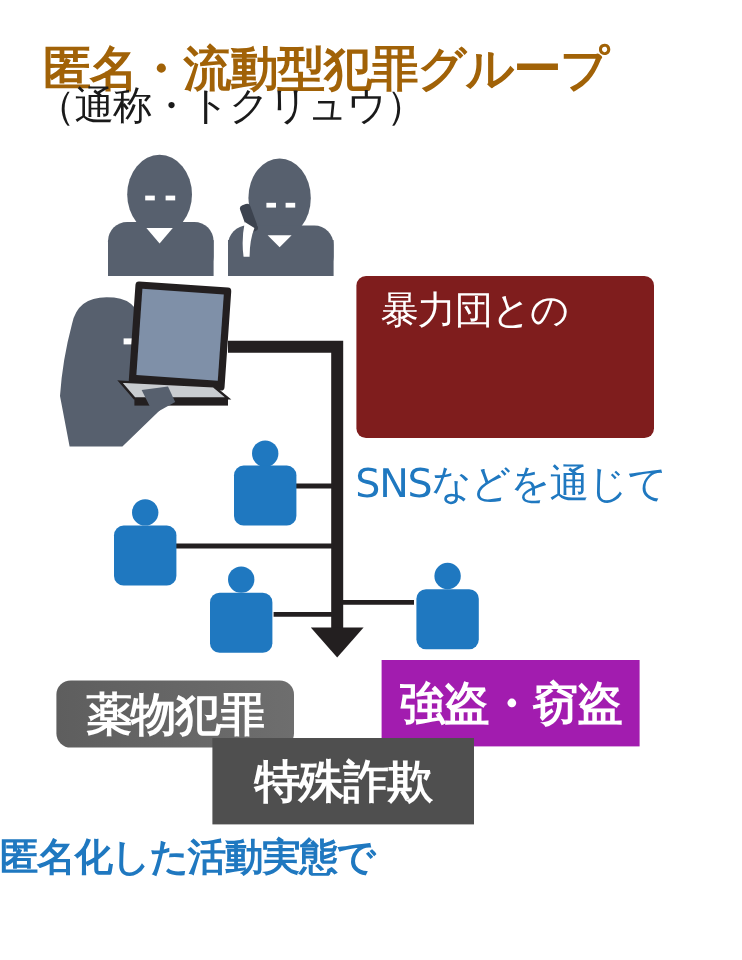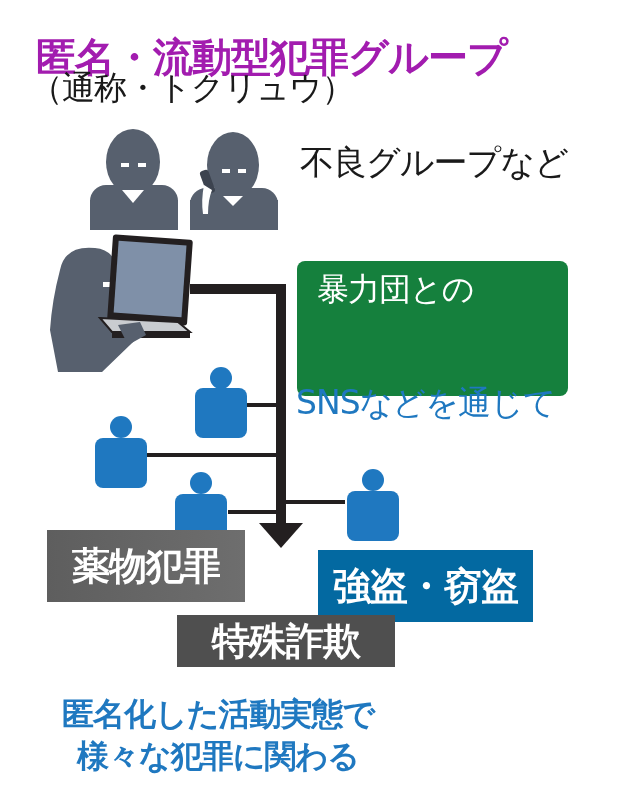--- a/index.html
+++ b/index.html
@@ -1,29 +1,29 @@
 <!DOCTYPE html>
 <html><head>
 <meta charset="utf-8">
 <style>
   html, body { margin: 0; padding: 0; background: #ffffff; }
   body { width: 618px; height: 800px; position: relative; overflow: hidden;
          font-family: "DejaVu Sans", "Liberation Sans", sans-serif; }
   .abs { position: absolute; }
-  .title { left: 36px; top: 30px; font-size: 40px; font-weight: bold; color: #a21caf; letter-spacing: -1px; white-space: nowrap; }
+  .title { left: 36px; top: 30px; font-size: 40px; font-weight: bold; color: #a16207; letter-spacing: -1px; white-space: nowrap; }
   .subtitle { left: 30px; top: 66px; font-size: 33px; color: #1a1a1a; letter-spacing: -1px; white-space: nowrap; }
   .group-label { left: 300px; top: 140px; font-size: 34px; color: #1a1a1a; line-height: 44px; letter-spacing: -1px; }
-  .yakuza-box { left: 297px; top: 230px; width: 271px; height: 135px; background: #15803d; border-radius: 8px; margin-top: 31px; }
+  .yakuza-box { left: 297px; top: 230px; width: 248px; height: 135px; background: #7f1d1d; border-radius: 8px; }
   .yakuza-text { position: absolute; left: 20px; top: 8px; font-size: 32px; color: #ffffff; line-height: 40px; letter-spacing: -1px; white-space: nowrap; }
   .sns-text { left: 296px; top: 382px; font-size: 33px; color: #1f78c0; font-weight: normal; line-height: 42px; letter-spacing: -1px; white-space: nowrap; }
   .crime-box { position: absolute; color: #ffffff; font-weight: bold; font-size: 38px; display: flex; align-items: center; justify-content: center; letter-spacing: -1px; }
-  .box-drugs { left: 47px; top: 530px; width: 198px; height: 72px; background: linear-gradient(90deg, #5e5e5e, #6e6e6e); }
-  .box-robbery { left: 318px; top: 550px; width: 215px; height: 72px; background: #0369a1; }
-  .box-fraud { left: 177px; top: 615px; width: 218px; height: 52px; background: #4f4f4f; z-index: 2; }
-  .bottom-text { left: 0; width: 498px; top: 693px; font-size: 32px; color: #1f78c0; font-weight: bold; text-align: center; line-height: 42px; letter-spacing: -1px; padding-right: 62px; box-sizing: border-box; }
+  .box-drugs { left: 47px; top: 567px; width: 198px; height: 56px; background: linear-gradient(90deg, #5e5e5e, #6e6e6e); border-radius: 12px; }
+  .box-robbery { left: 318px; top: 550px; width: 215px; height: 72px; background: #a21caf; }
+  .box-fraud { left: 177px; top: 615px; width: 218px; height: 72px; background: #4f4f4f; z-index: 2; }
+  .bottom-text { left: 0; width: 498px; top: 693px; font-size: 32px; color: #1f78c0; font-weight: bold; line-height: 42px; letter-spacing: -1px; padding-right: 62px; box-sizing: border-box; }
   svg.figures { position: absolute; left: 0; top: 0; }
 </style>
 </head>
 <body>
 
 <div class="abs title">匿名・流動型犯罪グループ</div>
 <div class="abs subtitle">（通称・トクリュウ）</div>
 
 <svg class="figures" width="618" height="800" viewBox="0 0 618 800">
 
@@ -80,33 +80,31 @@
     <circle cx="201" cy="483" r="11"></circle>
     <rect x="175" y="494" width="52" height="50" rx="8"></rect>
   </g>
   <g fill="#1f78c0">
     <circle cx="373" cy="480" r="11"></circle>
     <rect x="347" y="491" width="52" height="50" rx="8"></rect>
   </g>
 </svg>
 
 <div class="abs group-label">
-  <div>不良グループなど</div>
 </div>
 
 <div class="abs yakuza-box">
   <div class="yakuza-text">
     <div>暴力団との</div>
   </div>
 </div>
 
 <div class="abs sns-text">
   <div>SNSなどを通じて</div>
 </div>
 
 <div class="crime-box box-drugs">薬物犯罪</div>
 <div class="crime-box box-robbery">強盗・窃盗</div>
 <div class="crime-box box-fraud">特殊詐欺</div>
 
 <div class="abs bottom-text">
   <div>匿名化した活動実態で</div>
-  <div>様々な犯罪に関わる</div>
 </div>
 
 </body></html>

